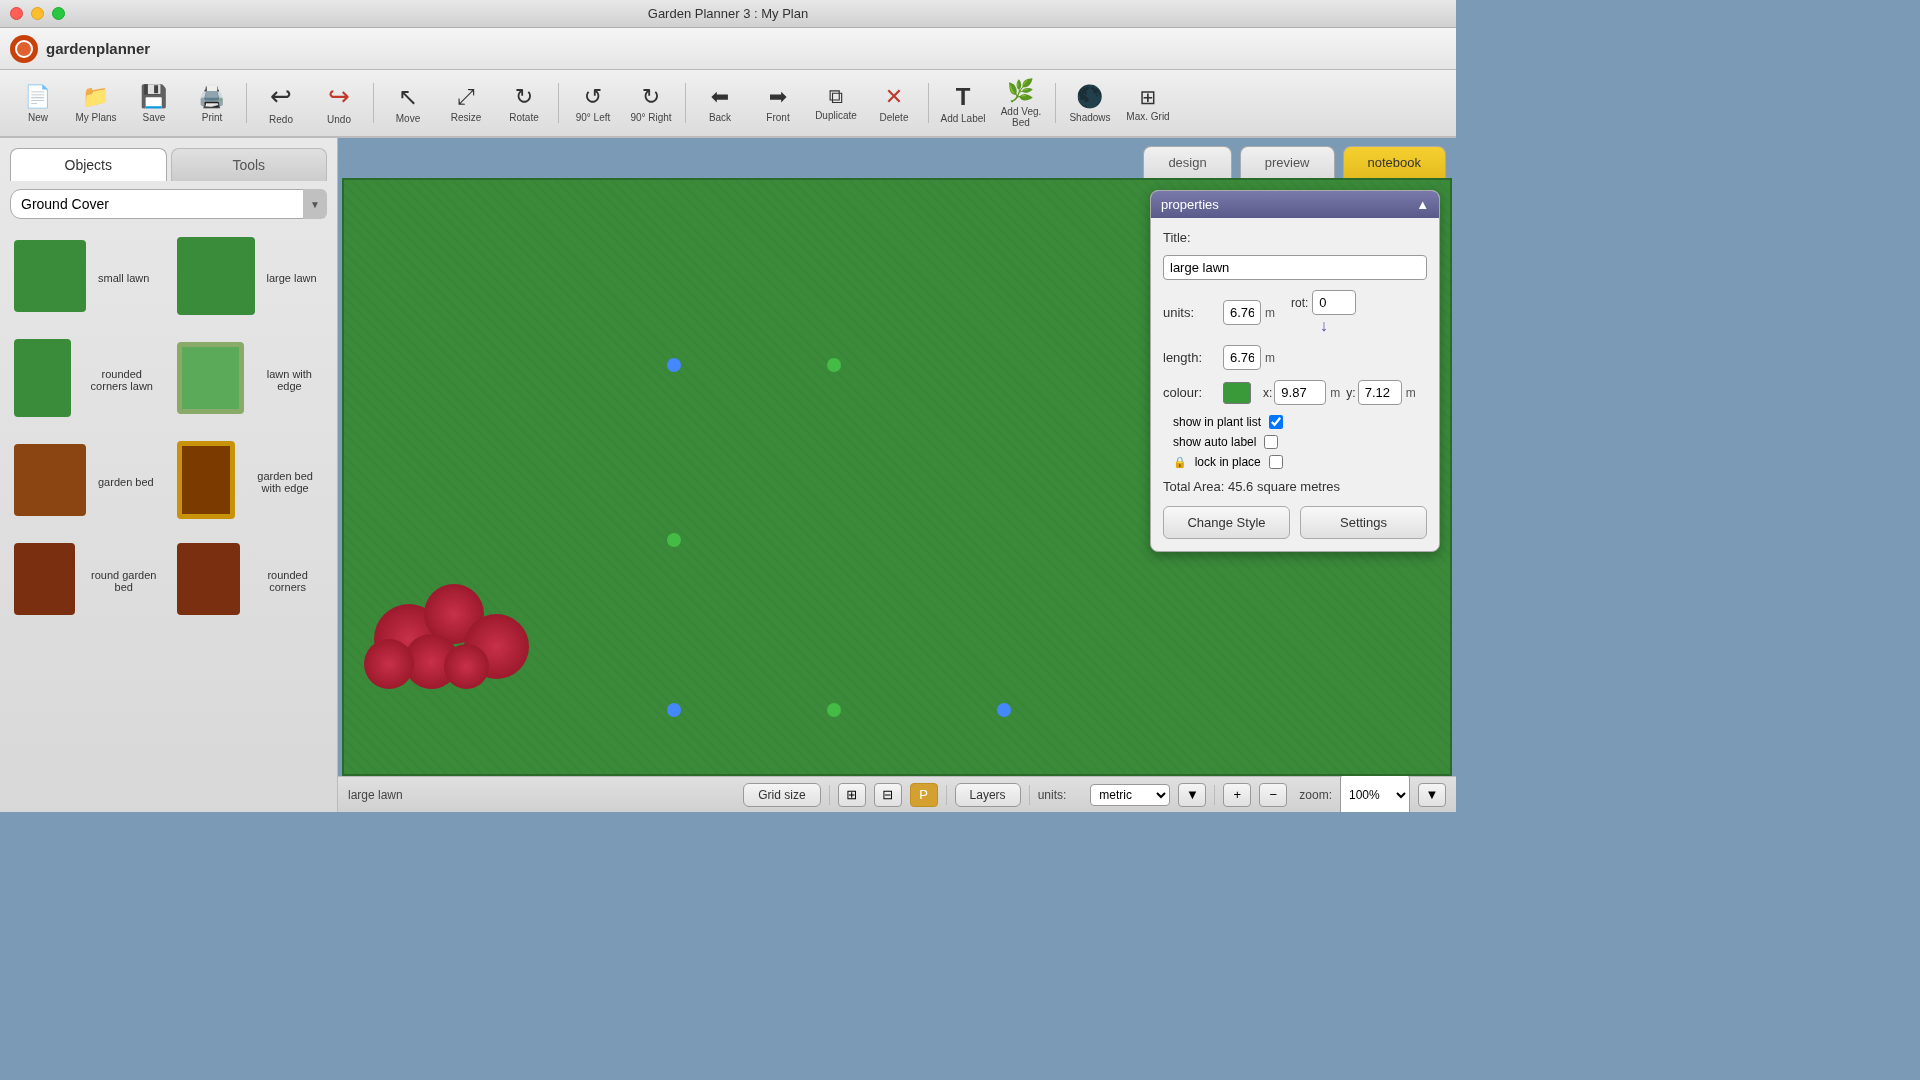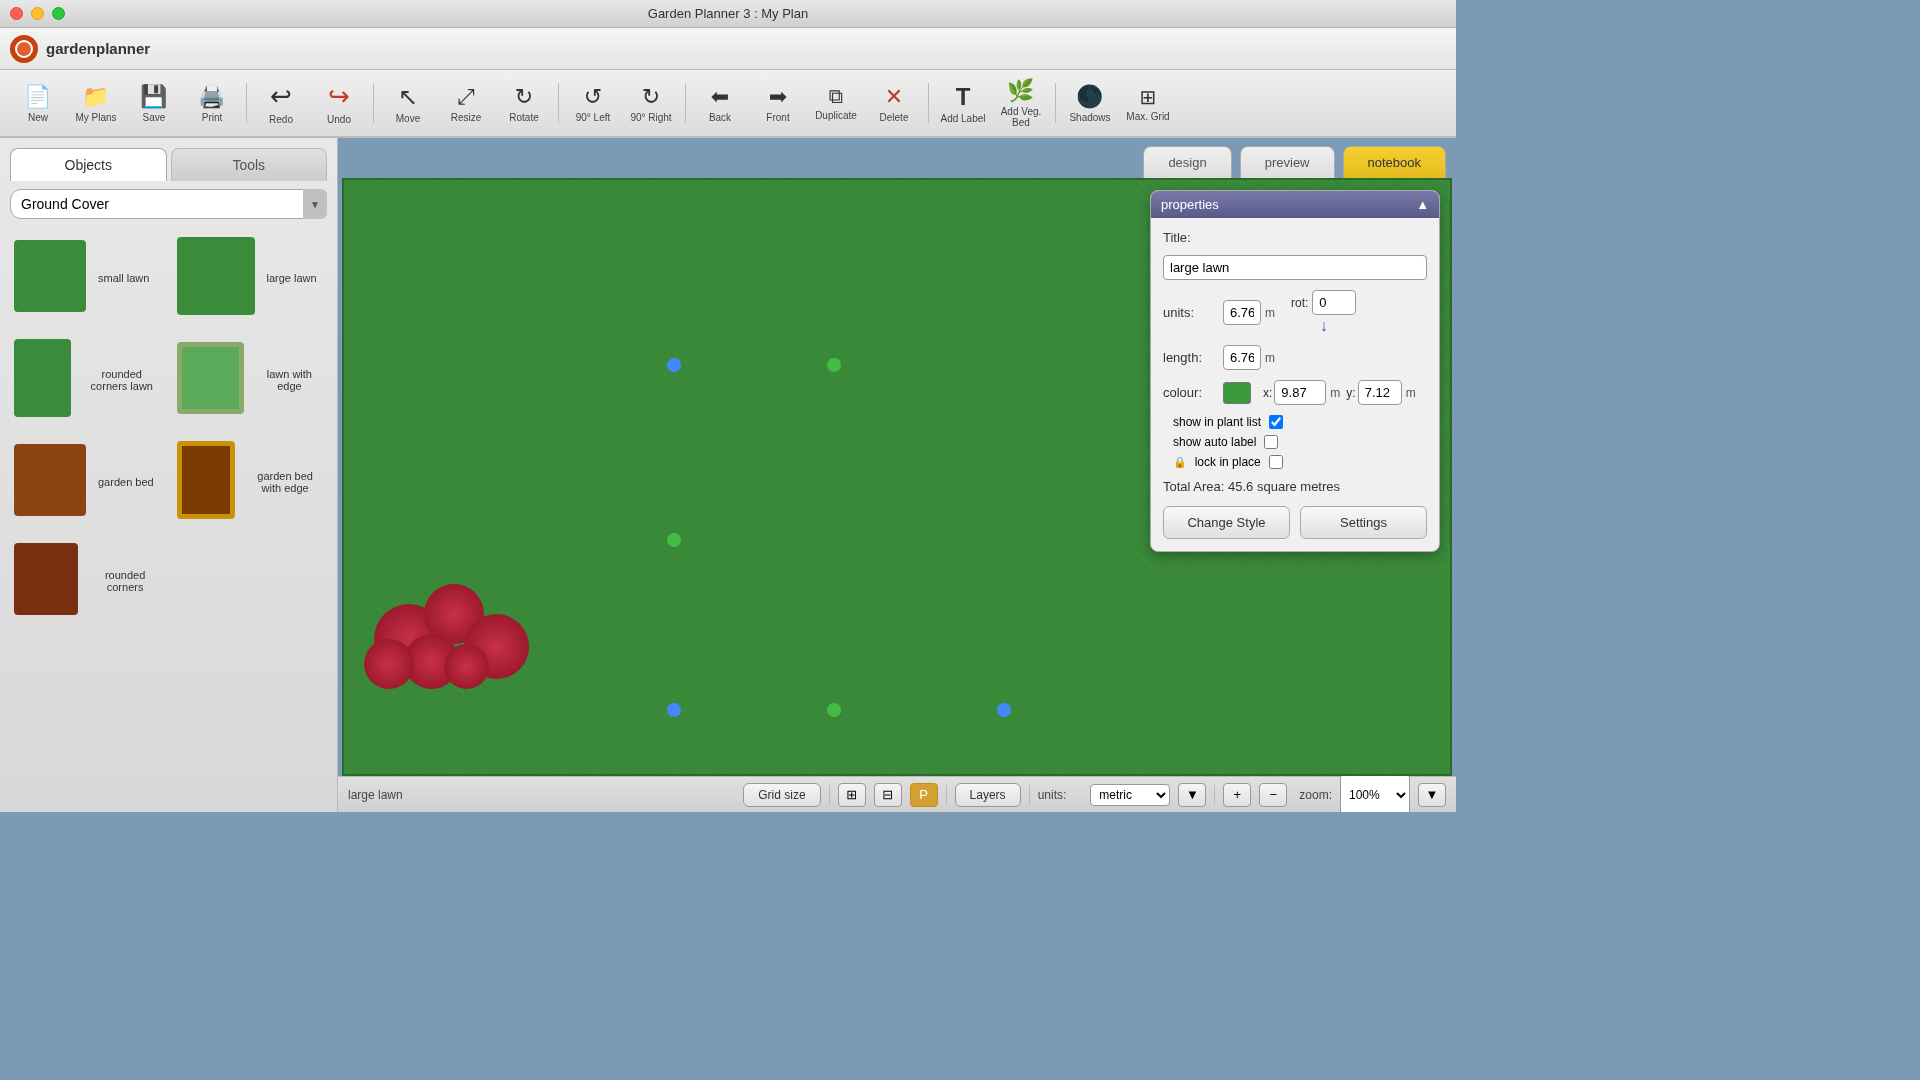--- a/index.html
+++ b/index.html
@@ -563,20 +563,24 @@
       <div class="grid-item">
         <div class="thumb thumb-garden-bed"></div>
         <span class="item-label">garden bed</span>
       </div>
 
       <div class="grid-item">
         <div class="thumb thumb-garden-bed-edge" style="width:78px;height:78px;"></div>
         <span class="item-label">garden bed with edge</span>
       </div>
 
+      <div class="grid-item">
+        <div class="thumb thumb-round-garden"></div>
+        <span class="item-label">round garden bed</span>
+      </div>
 
       <div class="grid-item">
         <div class="thumb thumb-rounded-corners-garden"></div>
         <span class="item-label">rounded corners</span>
       </div>
     </div>
   </div>
 
   <div id="canvas-area">
 

